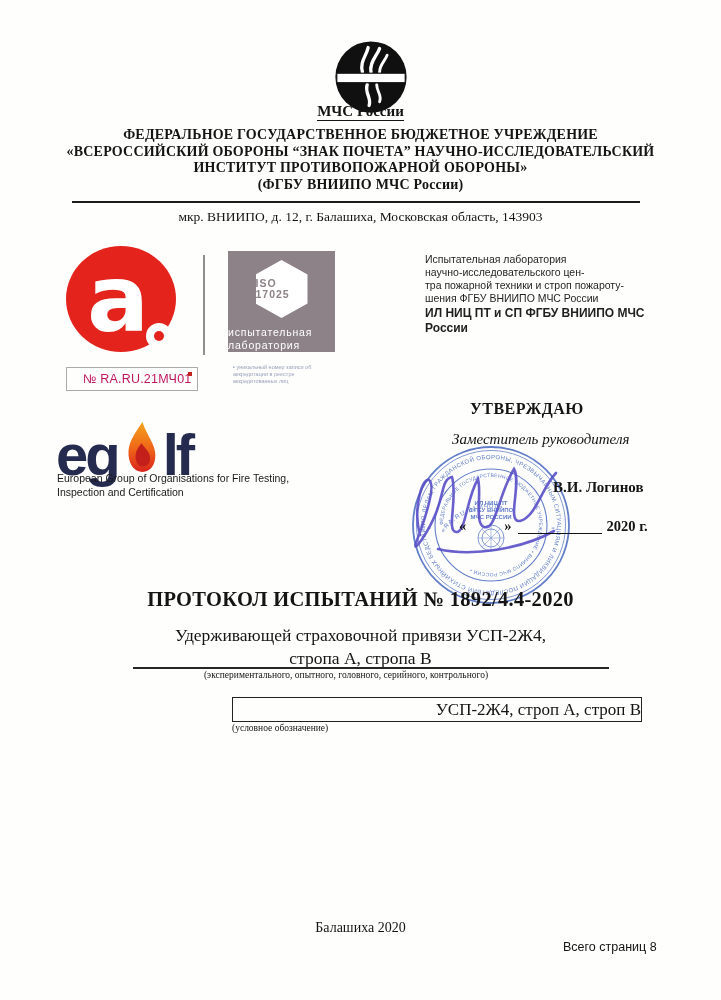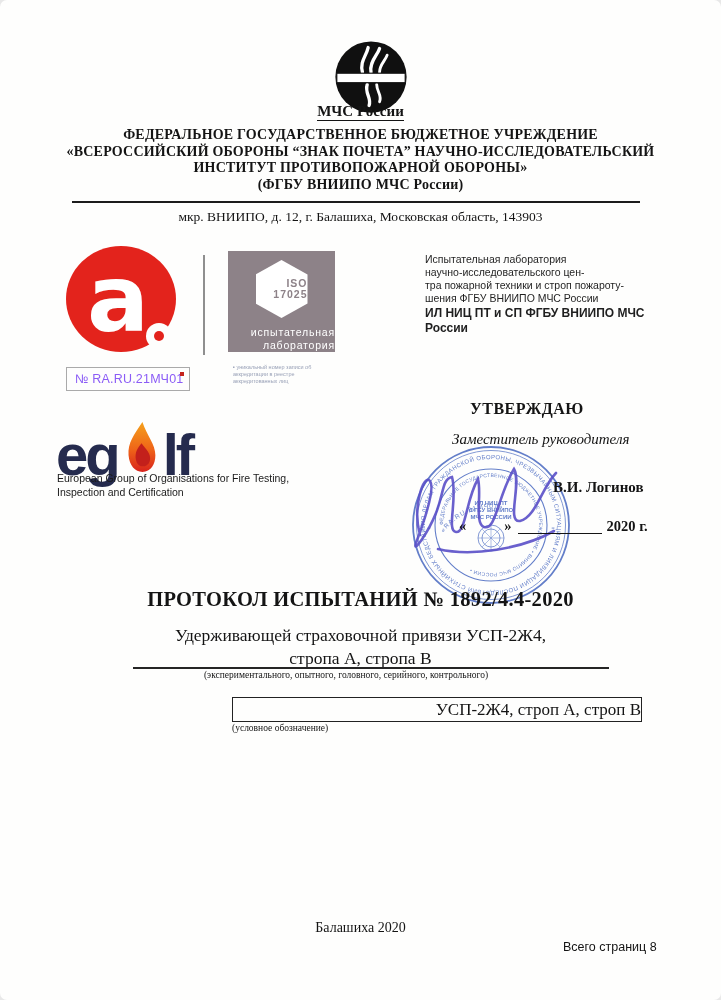--- a/index.html
+++ b/index.html
@@ -1,36 +1,36 @@
 <!DOCTYPE html>
 <html><head>
 <meta charset="utf-8">
 <style>
   html,body{margin:0;padding:0;background:#e8e8e8;}
   .page{position:relative;width:721px;height:1000px;background:#fefefd;margin:0 auto;
-        font-family:"Liberation Serif",serif;color:#141414;overflow:hidden;border-radius:7px;}
+        font-family:"Liberation Serif",serif;color:#141414;overflow:hidden;}
   .abs{position:absolute;}
   .center{left:0;width:721px;text-align:center;}
 
   
   .agency{top:103px;font-weight:bold;font-size:15px;}
   .agency span{border-bottom:1.5px solid #141414;padding-bottom:1px;}
   .org{top:127px;font-weight:bold;font-size:14px;line-height:16.5px;letter-spacing:.2px;}
   .rule{top:201px;left:72px;width:568px;height:2px;background:#1c1c1c;}
   .address{top:209px;font-size:13.5px;}
 
   
   .rosak{left:63px;top:244px;width:118px;height:114px;}
   .accbox{left:66px;top:367px;width:114px;height:22px;border:1.5px solid #aaa;
-          display:flex;align-items:center;padding-left:8px;
-          font-family:"Liberation Sans",sans-serif;font-size:12.5px;color:#8b5cf6;letter-spacing:.2px;}
+          display:flex;align-items:center;padding-left:16px;
+          font-family:"Liberation Sans",sans-serif;font-size:12.5px;color:#be185d;letter-spacing:.2px;}
   .accdot{position:absolute;right:5px;top:4px;width:4px;height:4px;background:#c4231d;}
   .vline{left:203px;top:255px;width:1.5px;height:100px;background:#8f8f8f;}
   .isobadge{left:228px;top:251px;width:107px;height:101px;background:#8d8288;
-            font-family:"Liberation Sans",sans-serif;text-align:right;}
+            font-family:"Liberation Sans",sans-serif;text-align:left;}
   .hex{width:52px;height:58px;background:#fff;margin:9px auto 0;
        clip-path:polygon(50% 0,100% 25%,100% 75%,50% 100%,0 75%,0 25%);
        display:flex;flex-direction:column;justify-content:center;
        color:#8d8288;font-size:10.5px;font-weight:bold;letter-spacing:1px;line-height:11px;}
   .isolabel{margin-top:8px;color:#fff;font-size:10.5px;letter-spacing:.8px;line-height:12.5px;}
   .isonote{left:233px;top:364px;width:104px;font-family:"Liberation Sans",sans-serif;
            font-size:5.5px;line-height:7px;color:#9aa2b8;}
   .labblock{left:425px;top:253px;width:230px;font-family:"Liberation Sans",sans-serif;
             font-size:10.5px;line-height:13px;color:#1f1f1f;}
   .labblock .b{font-weight:bold;font-size:12px;line-height:14.5px;margin-top:1px;}

